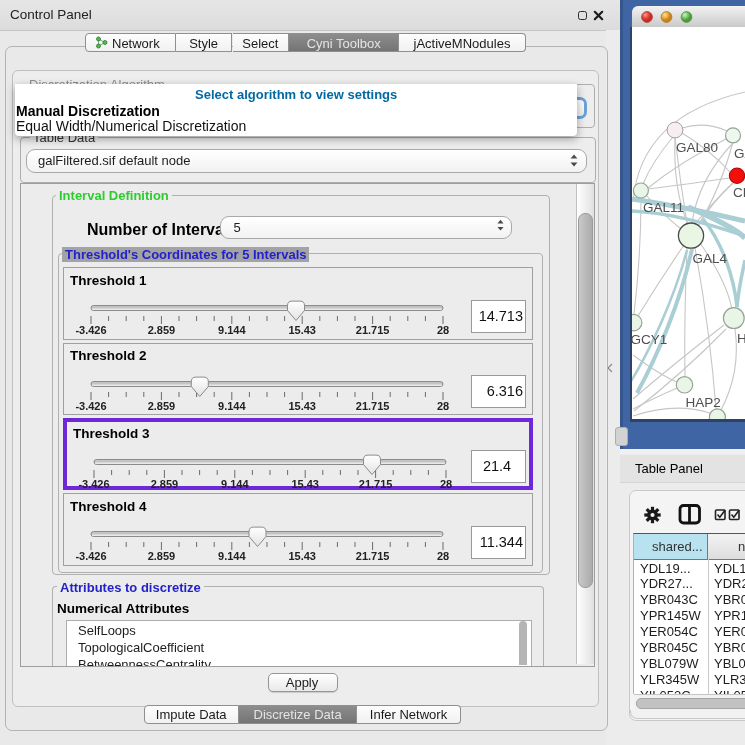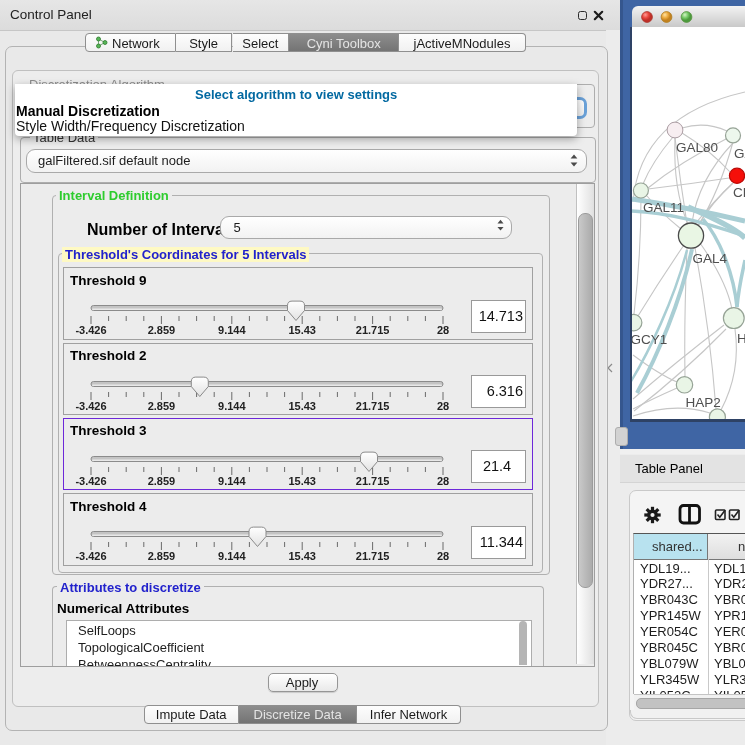--- a/index.html
+++ b/index.html
@@ -220,25 +220,25 @@
 <div class="ab t13" style="left:56px;top:188px;background:#ececec;padding:0 3px;color:#2ecc2e;font-weight:bold;">Interval Definition</div>
 <div class="ab" style="left:87px;top:220.5px;font-weight:bold;font-size:16px;">Number of Intervals</div>
 <div class="ab" style="left:220px;top:216px;width:290px;height:21px;background:linear-gradient(#ffffff,#f2f2f2);border:1px solid #a9a9a9;border-radius:9px;"></div>
 <div class="ab t13" style="left:233.5px;top:220px;">5</div>
 <svg class="ab" style="left:496px;top:219px;" width="9" height="16" viewBox="0 0 10 17">
  <path d="M5 0.5 L8.4 4.5 L1.6 4.5 Z" fill="#4a4a4a"></path>
     <path d="M5 12.5 L8.4 8.5 L1.6 8.5 Z" fill="#4a4a4a"></path>
 </svg>
 
 <div class="ab" style="left:58px;top:253px;width:483px;height:318px;border:1px solid #b0b0b0;border-radius:4px;"></div>
-<div class="ab t13" style="left:62px;top:247px;background:#fef9c3;padding:0 3px;color:#2222cc;font-weight:bold;">Threshold's Coordinates for 5 Intervals</div>
+<div class="ab t13" style="left:62px;top:247px;background:#a3a3a3;padding:0 3px;color:#2222cc;font-weight:bold;">Threshold's Coordinates for 5 Intervals</div>
 
 <div>
     <div class="ab" style="left:63px;top:267.3px;width:470px;height:72.3px;border:1px solid #a0a0a0;box-sizing:border-box;">
-      <div style="position:absolute;left:6px;top:4.5px;font-weight:bold;font-size:13.5px;">Threshold 9</div>
+      <div style="position:absolute;left:6px;top:4.5px;font-weight:bold;font-size:13.5px;">Threshold 1</div>
       <svg style="position:absolute;left:0;top:0;" width="468" height="70" viewBox="0 0 468 70">
         <rect x="27" y="37.5" width="352" height="5" rx="2.5" fill="#c4c4c4" stroke="#8b8b8b" stroke-width="1"></rect>
         <rect x="28" y="40.5" width="350" height="1.6" rx="0.8" fill="#e8e8e8"></rect>
         <line x1="27" y1="48" x2="27" y2="56" stroke="#6b6b6b" stroke-width="1"></line>
         <line x1="44.6" y1="48" x2="44.6" y2="53" stroke="#6b6b6b" stroke-width="1"></line>
         <line x1="62.2" y1="48" x2="62.2" y2="53" stroke="#6b6b6b" stroke-width="1"></line>
         <line x1="79.80000000000001" y1="48" x2="79.80000000000001" y2="53" stroke="#6b6b6b" stroke-width="1"></line>
         <line x1="97.4" y1="48" x2="97.4" y2="56" stroke="#6b6b6b" stroke-width="1"></line>
         <line x1="115" y1="48" x2="115" y2="53" stroke="#6b6b6b" stroke-width="1"></line>
         <line x1="132.60000000000002" y1="48" x2="132.60000000000002" y2="53" stroke="#6b6b6b" stroke-width="1"></line>
@@ -309,21 +309,21 @@
         <defs>
           <linearGradient id="thg1" x1="0" y1="0" x2="0" y2="1">
             <stop offset="0" stop-color="#ffffff"></stop>
             <stop offset="1" stop-color="#e2e2e2"></stop>
           </linearGradient>
         </defs>
       </svg>
     </div>
     <div class="ab" style="left:471px;top:375px;width:55px;height:33px;background:#fff;border:1px solid #999;box-sizing:border-box;"></div>
     <div class="ab" style="left:471px;top:375px;width:52px;height:33px;line-height:33px;text-align:right;font-size:14.5px;color:#111;">6.316</div>
-    <div class="ab" style="left:63px;top:417.8px;width:470px;height:72.3px;border:1px solid #6d28d9;box-sizing:border-box;">
+    <div class="ab" style="left:63px;top:417.8px;width:470px;height:72.3px;border:4px solid #6d28d9;box-sizing:border-box;">
       <div style="position:absolute;left:6px;top:4.5px;font-weight:bold;font-size:13.5px;">Threshold 3</div>
       <svg style="position:absolute;left:0;top:0;" width="468" height="70" viewBox="0 0 468 70">
         <rect x="27" y="37.5" width="352" height="5" rx="2.5" fill="#c4c4c4" stroke="#8b8b8b" stroke-width="1"></rect>
         <rect x="28" y="40.5" width="350" height="1.6" rx="0.8" fill="#e8e8e8"></rect>
         <line x1="27" y1="48" x2="27" y2="56" stroke="#6b6b6b" stroke-width="1"></line>
         <line x1="44.6" y1="48" x2="44.6" y2="53" stroke="#6b6b6b" stroke-width="1"></line>
         <line x1="62.2" y1="48" x2="62.2" y2="53" stroke="#6b6b6b" stroke-width="1"></line>
         <line x1="79.80000000000001" y1="48" x2="79.80000000000001" y2="53" stroke="#6b6b6b" stroke-width="1"></line>
         <line x1="97.4" y1="48" x2="97.4" y2="56" stroke="#6b6b6b" stroke-width="1"></line>
         <line x1="115" y1="48" x2="115" y2="53" stroke="#6b6b6b" stroke-width="1"></line>
@@ -417,13 +417,13 @@
 
 <div class="ab" id="bottabs" style="left:143.5px;top:705px;height:18px;">
     <div style="position:absolute;left:0px;top:0;width:95.4px;height:18.5px;box-sizing:border-box;background:linear-gradient(#fdfdfd,#f1f1f1);border:1px solid #8f8f8f;border-radius:4px 0 0 4px;color:#1a1a1a;font-size:13px;text-align:center;line-height:18.5px;">Impute Data</div>
     <div style="position:absolute;left:95.4px;top:0;width:118.4px;height:18.5px;box-sizing:border-box;background:linear-gradient(#8d8d8d,#747474);border:1px solid #8f8f8f;border-left:none;border-radius:0 0 0 0;color:#e4e4e4;font-size:13px;text-align:center;line-height:18.5px;">Discretize Data</div>
     <div style="position:absolute;left:213.8px;top:0;width:103.4px;height:18.5px;box-sizing:border-box;background:linear-gradient(#fdfdfd,#f1f1f1);border:1px solid #8f8f8f;border-left:none;border-radius:0 4px 4px 0;color:#1a1a1a;font-size:13px;text-align:center;line-height:18.5px;">Infer Network</div>
   </div>
 
 <div class="ab" style="left:14.5px;top:83.5px;width:562.5px;height:52px;background:#fff;border-radius:0 0 4px 4px;box-shadow:0 3px 8px rgba(0,0,0,0.35);"></div>
 <div class="ab" style="left:195px;top:87px;color:#0369a1;font-size:13px;font-weight:bold;">Select algorithm to view settings</div>
 <div class="ab" style="left:16px;top:102.5px;font-weight:bold;color:#000;font-size:14px;">Manual Discretization</div>
-<div class="ab" style="left:16px;top:117.5px;color:#111;font-size:14px;">Style Width/Frequency Discretization</div>
+<div class="ab" style="left:16px;top:117.5px;color:#111;font-size:14px;">Equal Width/Numerical Discretization</div>
 
 </body></html>

